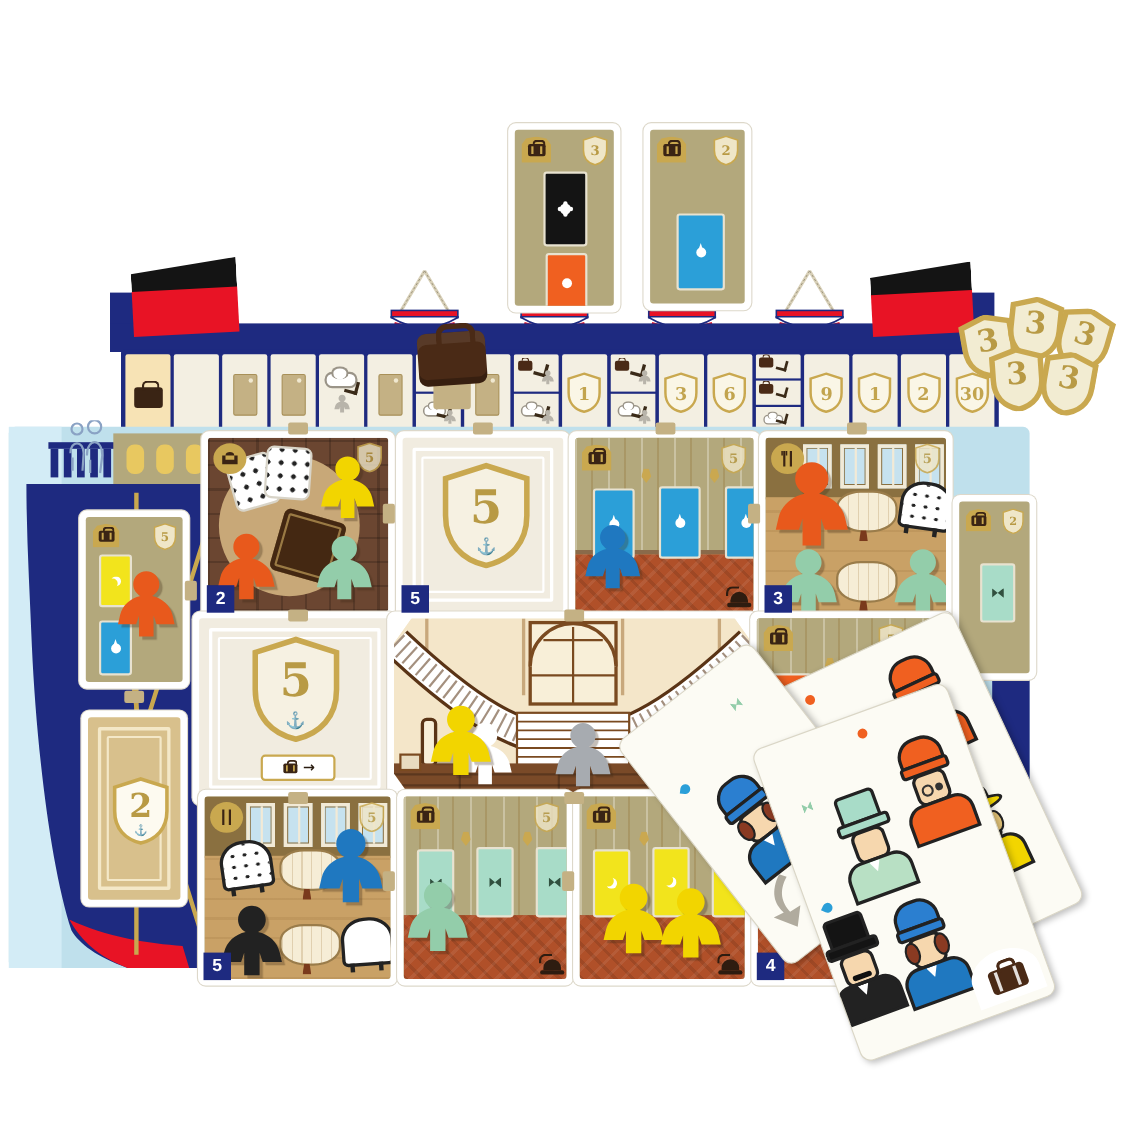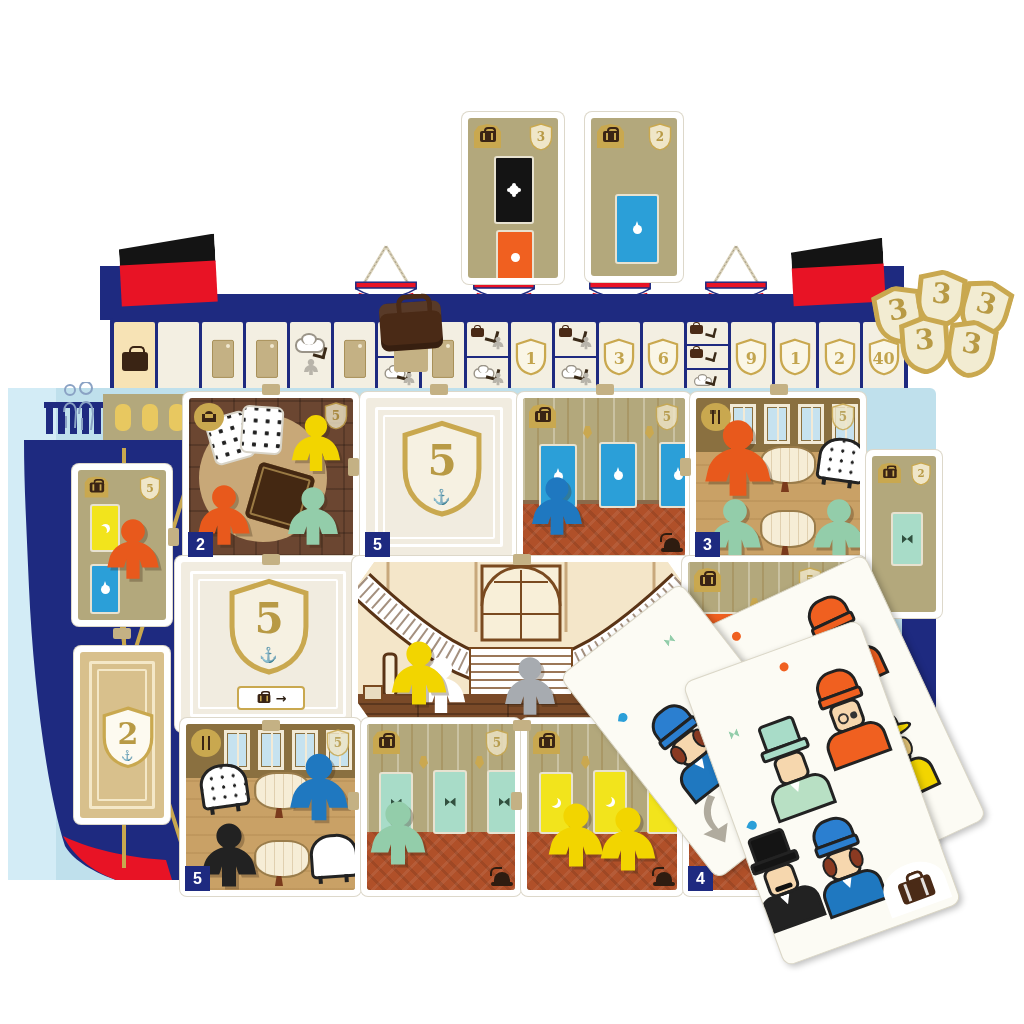--- a/index.html
+++ b/index.html
@@ -323,21 +323,21 @@
       <div class="tcell">
         <svg class="tsh">
             <use href="#shield" fill="#faf6e6" stroke="#c9a84f" stroke-width="7"></use>
           </svg>
         <div class="tnum">2</div>
       </div>
       <div class="tcell">
         <svg class="tsh">
             <use href="#shield" fill="#faf6e6" stroke="#c9a84f" stroke-width="7"></use>
           </svg>
-        <div class="tnum">40</div>
+        <div class="tnum">30</div>
       </div>
     </div>
 
     <div class="abs" style="left:280px;top:62px;width:66px;height:78px;z-index:7;">
       <div class="abs" style="left:14px;bottom:0;width:34px;height:30px;background:#c4b184;border-radius:3px;"></div>
       <div class="abs" style="left:0;top:8px;width:62px;height:48px;background:#4a2a16;border-radius:8px;
            box-shadow:inset 0 10px 0 rgba(255,255,255,.08), inset 0 -6px 0 rgba(0,0,0,.25);transform:rotate(-4deg);"></div>
       <div class="abs" style="left:16px;top:0px;width:26px;height:14px;border:5px solid #4a2a16;border-bottom:none;border-radius:10px 10px 0 0;transform:rotate(-4deg);"></div>
     </div>
   </div>

